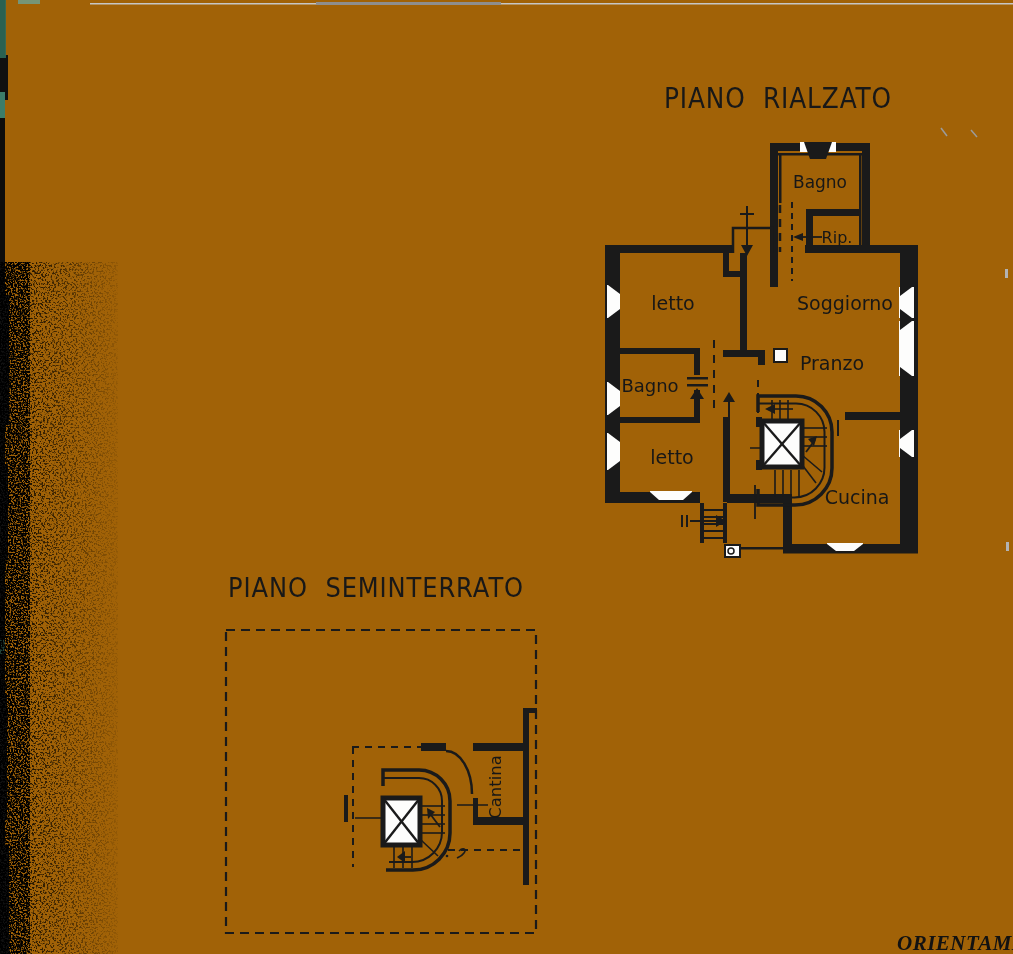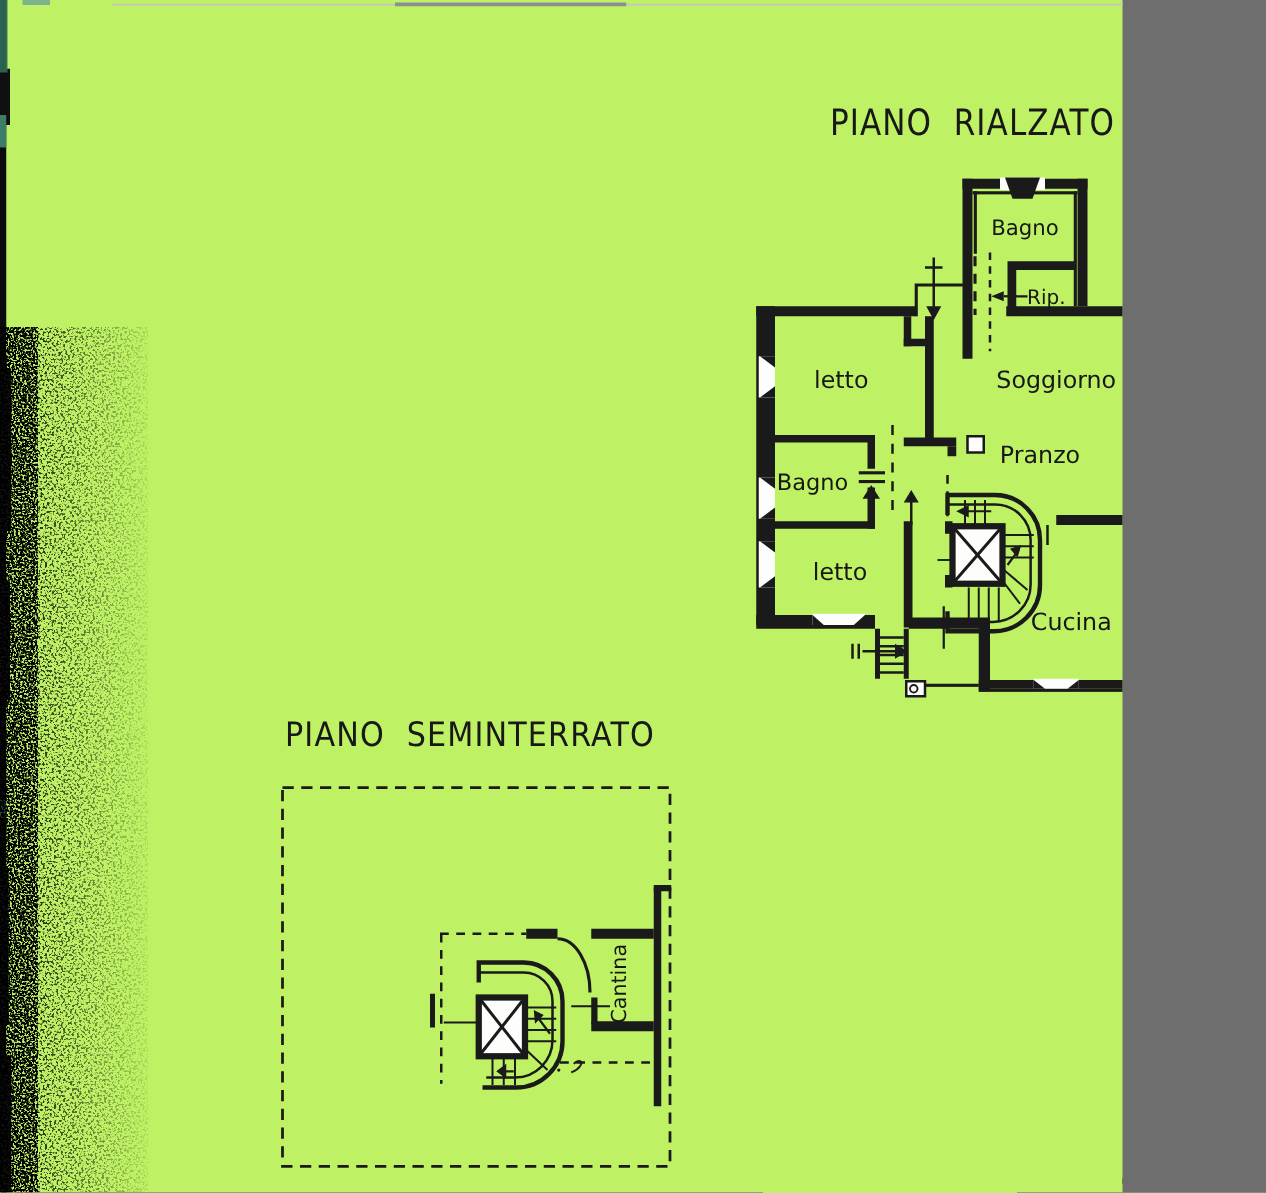--- a/index.html
+++ b/index.html
@@ -1,18 +1,18 @@
 <!DOCTYPE html>
 <html><head>
 <meta charset="utf-8">
 <style>
   html,body{margin:0;padding:0;background:#6e6e6e;}
   .page{
-    position:relative;width:898px;height:954px;
-    background:#bef264;overflow:hidden;
+    position:relative;width:1013px;height:954px;
+    background:#a16207;overflow:hidden;
     font-family:"DejaVu Sans",sans-serif;
   }
   svg{position:absolute;left:0;top:0;display:block;}
   text{fill:#1a1a1a;}
   .title-text{
     font-family:"DejaVu Sans",sans-serif;
     letter-spacing:1px;word-spacing:10px;fill:#181818;
   }
   .room-label{font-family:"DejaVu Sans",sans-serif;fill:#171717;}
   .orient-text{

